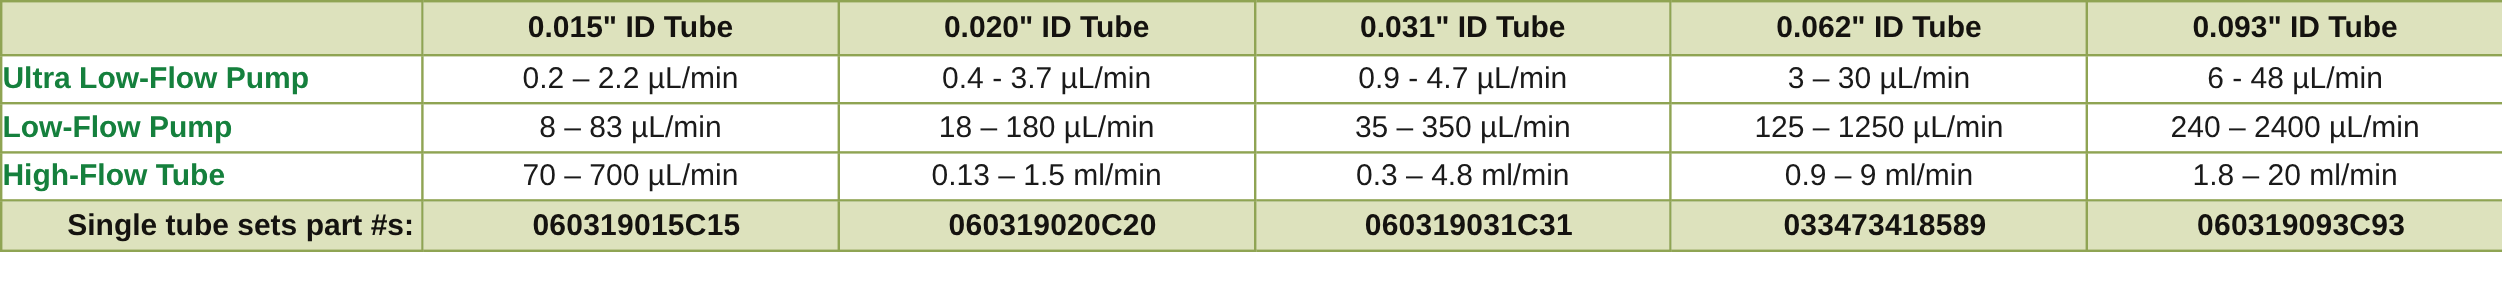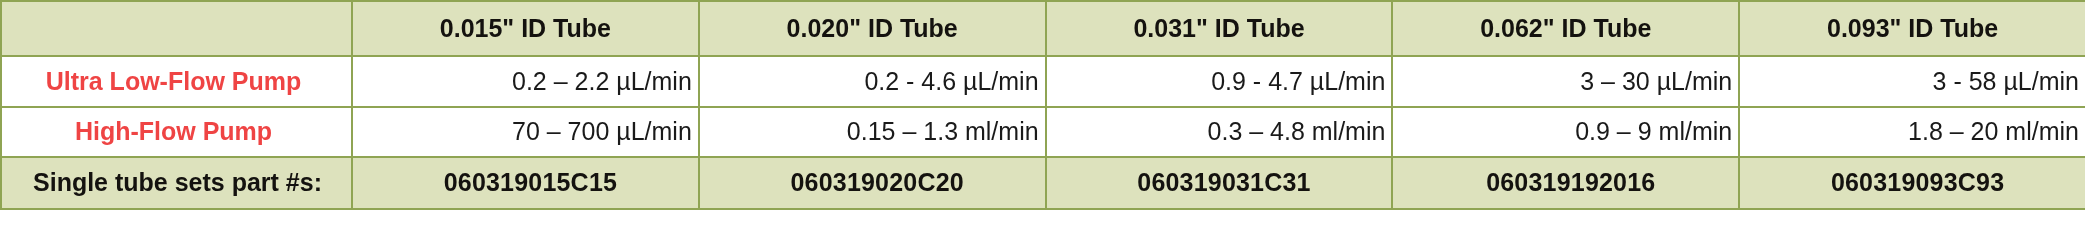--- a/index.html
+++ b/index.html
@@ -47,40 +47,40 @@
   }
   tr.header-row td.corner-cell { background: #dde2bd; }
 
   
   tr.data-row td {
     background: #ffffff;
     height: 30px;
   }
   tr.data-row td.row-label {
     font-weight: bold;
-    color: #ef4444;
-    text-align: center;
+    color: #15803d;
+    text-align: left;
     padding-left: 0;
   }
   tr.data-row td.flow-cell {
-    text-align: right;
+    text-align: center;
     color: #1a1a1a;
     font-weight: normal;
   }
 
   
   tr.footer-row td {
     background: #dde2bd;
     color: #14120f;
     font-weight: bold;
     height: 31px;
     padding-left: 16px;
   }
   tr.footer-row td.row-label {
-    text-align: center;
+    text-align: right;
     padding-left: 8px;
   }
   tr.footer-row td.part-cell {
     text-align: center;
     letter-spacing: 0.2px;
   }
 </style>
 </head>
 <body>
 
@@ -100,40 +100,48 @@
         <td>0.015" ID Tube</td>
         <td>0.020" ID Tube</td>
         <td>0.031" ID Tube</td>
         <td>0.062" ID Tube</td>
         <td>0.093" ID Tube</td>
       </tr>
 
       <tr class="data-row">
         <td class="row-label">Ultra Low-Flow Pump</td>
         <td class="flow-cell">0.2 – 2.2 µL/min</td>
-        <td class="flow-cell">0.2 - 4.6 µL/min</td>
+        <td class="flow-cell">0.4 - 3.7 µL/min</td>
         <td class="flow-cell">0.9 - 4.7 µL/min</td>
         <td class="flow-cell">3 – 30 µL/min</td>
-        <td class="flow-cell">3 - 58 µL/min</td>
+        <td class="flow-cell">6 - 48 µL/min</td>
       </tr>
 
 
+      <tr class="data-row">
+        <td class="row-label">Low-Flow Pump</td>
+        <td class="flow-cell">8 – 83 µL/min</td>
+        <td class="flow-cell">18 – 180 µL/min</td>
+        <td class="flow-cell">35 – 350 µL/min</td>
+        <td class="flow-cell">125 – 1250 µL/min</td>
+        <td class="flow-cell">240 – 2400 µL/min</td>
+      </tr>
 
       <tr class="data-row">
-        <td class="row-label">High-Flow Pump</td>
+        <td class="row-label">High-Flow Tube</td>
         <td class="flow-cell">70 – 700 µL/min</td>
-        <td class="flow-cell">0.15 – 1.3 ml/min</td>
+        <td class="flow-cell">0.13 – 1.5 ml/min</td>
         <td class="flow-cell">0.3 – 4.8 ml/min</td>
         <td class="flow-cell">0.9 – 9 ml/min</td>
         <td class="flow-cell">1.8 – 20 ml/min</td>
       </tr>
 
       <tr class="footer-row">
         <td class="row-label">Single tube sets part #s:</td>
         <td class="part-cell">060319015C15</td>
         <td class="part-cell">060319020C20</td>
         <td class="part-cell">060319031C31</td>
-        <td class="part-cell">060319192016</td>
+        <td class="part-cell">033473418589</td>
         <td class="part-cell">060319093C93</td>
       </tr>
     </tbody>
   </table>
 </div>
 
 </body></html>

